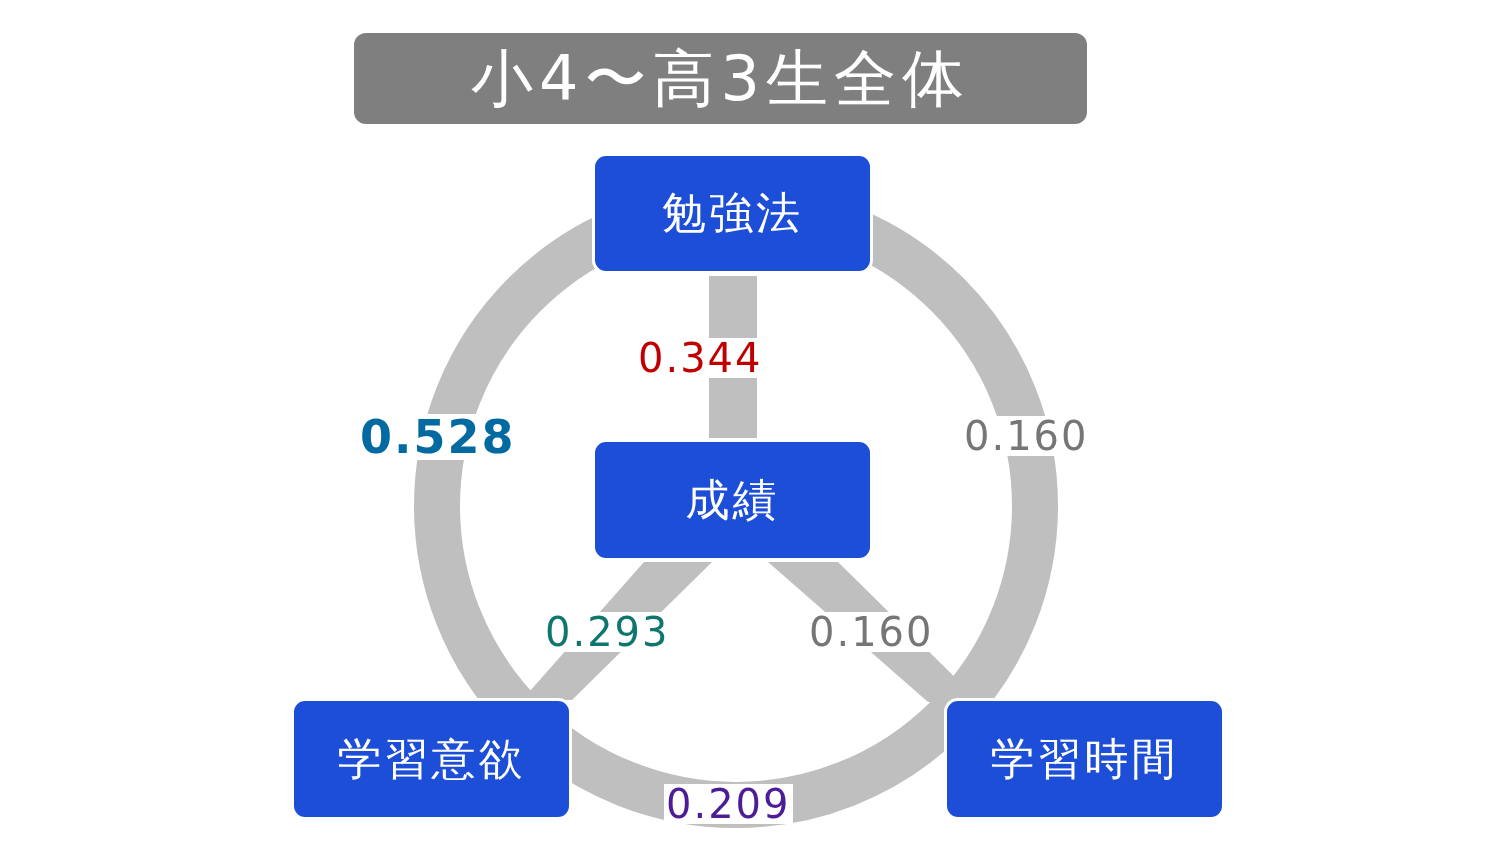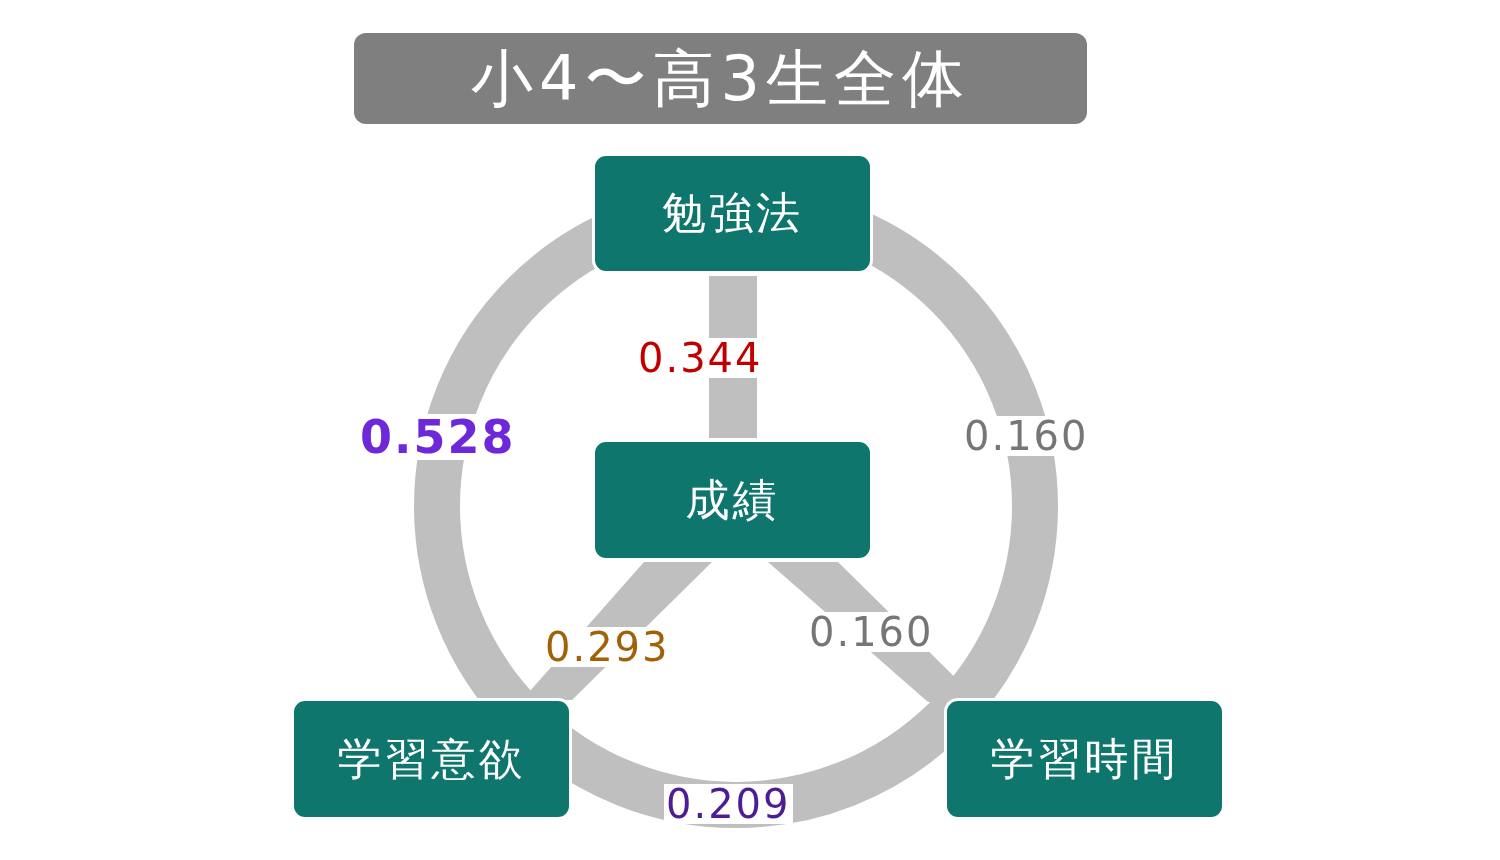--- a/index.html
+++ b/index.html
@@ -8,21 +8,21 @@
       font-family: "DejaVu Sans", sans-serif;
     }
     svg.diagram { position: absolute; left: 0; top: 0; }
     .title-box {
       position: absolute; left: 354px; top: 33px; width: 733px; height: 91px;
       background: #7f7f7f; border-radius: 12px;
       display: flex; align-items: center; justify-content: center;
       color: #ffffff; font-size: 62px; letter-spacing: 6px;
     }
     .node {
-      position: absolute; background: #0f766e; border-radius: 14px;
+      position: absolute; background: #1d4ed8; border-radius: 14px;
       border: 3px solid #ffffff; box-sizing: border-box;
       display: flex; align-items: center; justify-content: center;
       color: #ffffff; font-size: 44px; letter-spacing: 3px;
     }
     .num {
       position: absolute; font-size: 40px; letter-spacing: 2px;
       line-height: 1; background: #ffffff; padding: 0 2px;
     }
   </style>
 </head>
@@ -40,17 +40,17 @@
 </svg>
 
 <div class="title-box">小4〜高3生全体</div>
 
 <div class="node" style="left:592px; top:153px; width:281px; height:121px;">勉強法</div>
 <div class="node" style="left:592px; top:439px; width:281px; height:122px;">成績</div>
 <div class="node" style="left:291px; top:698px; width:281px; height:122px;">学習意欲</div>
 <div class="node" style="left:944px; top:698px; width:281px; height:122px;">学習時間</div>
 
 <div class="num" style="left:636px; top:338px; color:#c00000; font-size:40px;">0.344</div>
-<div class="num" style="left:358px; top:414px; color:#6d28d9; font-size:46px; font-weight:bold;">0.528</div>
+<div class="num" style="left:358px; top:414px; color:#0369a1; font-size:46px; font-weight:bold;">0.528</div>
 <div class="num" style="left:962px; top:416px; color:#767676;">0.160</div>
-<div class="num" style="left:543px; top:612px; color:#a16207;margin-top:15px;">0.293</div>
+<div class="num" style="left:543px; top:612px; color:#0f766e;">0.293</div>
 <div class="num" style="left:807px; top:612px; color:#767676;">0.160</div>
 <div class="num" style="left:664px; top:784px; color:#4c1d95;">0.209</div>
 
 </body></html>

